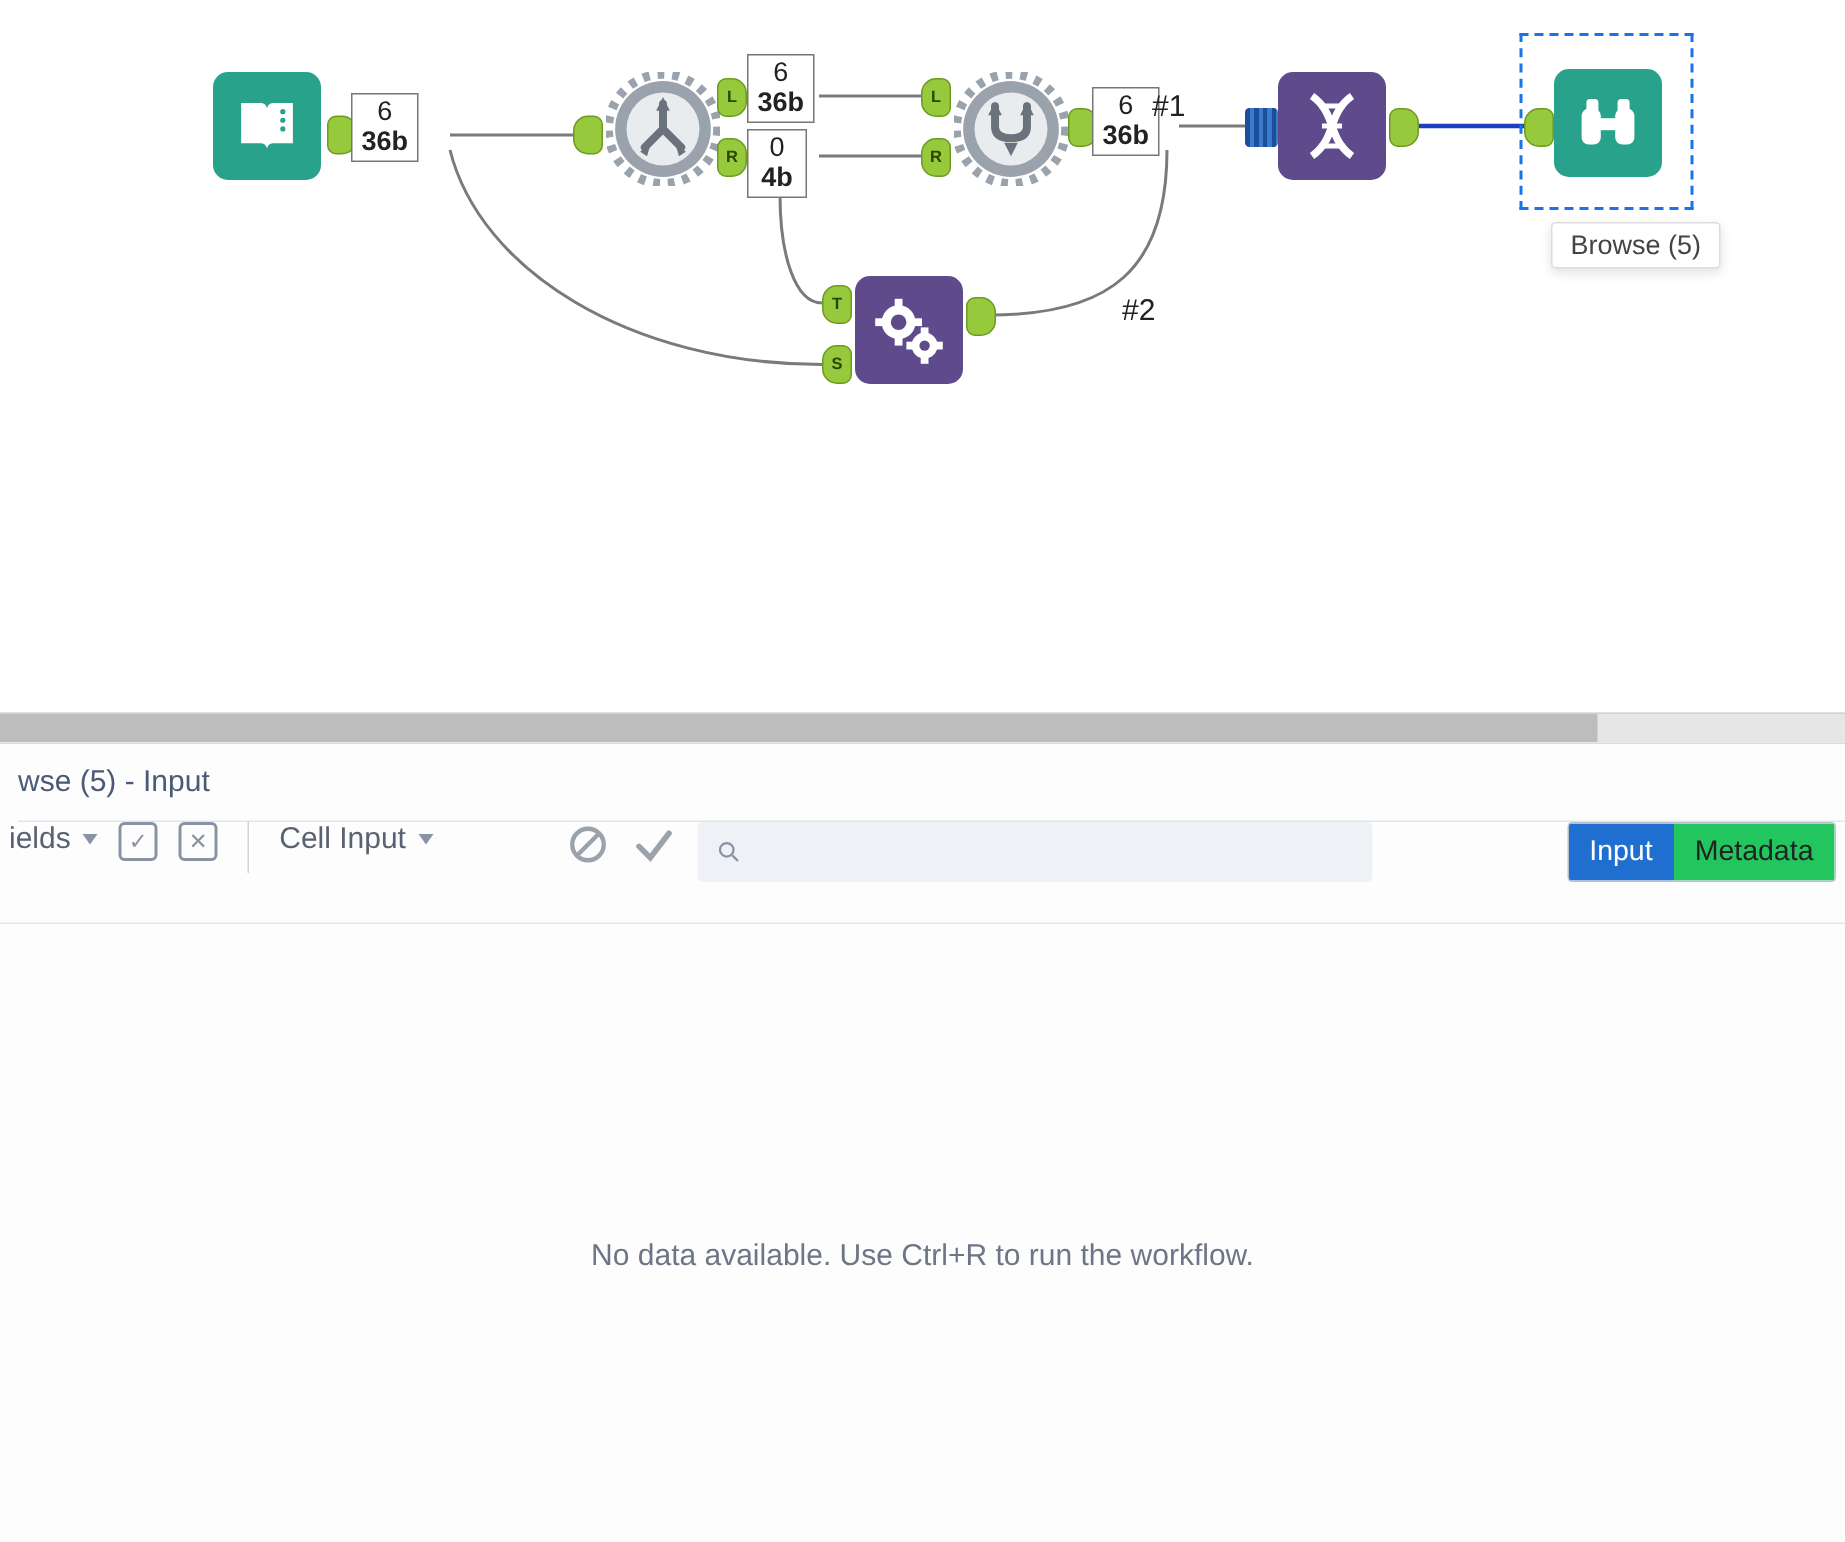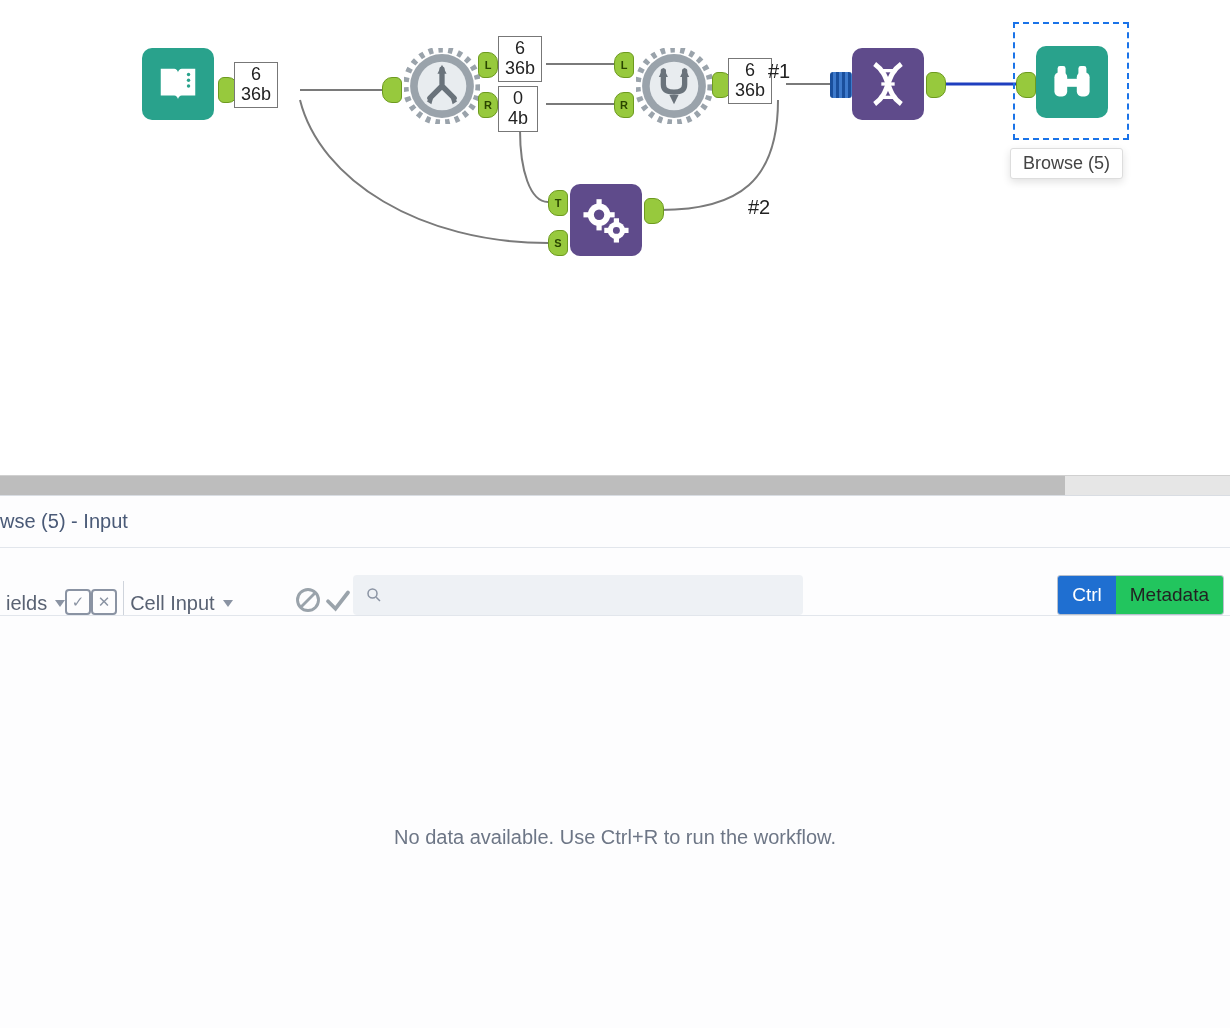--- a/index.html
+++ b/index.html
@@ -47,21 +47,21 @@
     background: #fff;
     border: 1px solid #777;
     padding: 2px 6px;
     font-size: 18px;
     line-height: 1.1;
     text-align: center;
     color: #222;
     min-width: 40px;
   }
   .tag .line1 { display:block; }
-  .tag .line2 { display:block; }
+  .tag .line2 { display:block;font-weight:bold; }
 
   
   .anchor {
     position: absolute;
     width: 20px;
     height: 26px;
     background: #97c93d;
     border: 1px solid #6d9a1f;
     border-radius: 6px;
     display: flex;
@@ -139,26 +139,28 @@
     top: 495px;
     left: 0; right: 0; bottom: 0;
     background: #fdfdfe;
     border-top: 1px solid #d9dde3;
   }
   .results-header {
     padding: 14px 0 14px 0;
     font-size: 20px;
     color: #4a5a77;
     border-bottom: 1px solid #e2e6ec;
+    margin-left: 12px;
   }
   .results-toolbar {
     display: flex;
-    align-items: flex-end;
+    align-items: flex-start;
     height: 68px;
     padding: 0 6px;
+    gap: 14px;
     border-bottom: 1px solid #e2e6ec;
     color: #596273;
     font-size: 20px;
   }
   .tb-sep {
     width: 1px;
     height: 34px;
     background: #cfd4dc;
     margin: 0 6px;
   }
@@ -343,21 +345,21 @@
   <div class="anchor in" style="left:1016px;top:72px"></div>
   <div class="tool teal" style="left:1036px;top:46px">
     <svg width="48" height="48" viewBox="0 0 60 60">
       <rect x="8" y="18" width="16" height="30" rx="6" fill="#fff"></rect>
       <rect x="36" y="18" width="16" height="30" rx="6" fill="#fff"></rect>
       <rect x="22" y="26" width="16" height="10" fill="#fff"></rect>
       <rect x="12" y="10" width="10" height="12" rx="3" fill="#fff"></rect>
       <rect x="38" y="10" width="10" height="12" rx="3" fill="#fff"></rect>
     </svg>
   </div>
-  <div class="node-caption" style="left:1010px;top:148px">Browse (5)</div>
+  <div class="node-caption" style="left:1034px;top:148px">Browse (5)</div>
 
   <div class="anchor in" style="left:548px;top:190px">
       <span>T</span>
     </div>
   <div class="anchor in" style="left:548px;top:230px">
       <span>S</span>
     </div>
   <div class="tool purple" style="left:570px;top:184px">
     <svg width="52" height="52" viewBox="0 0 60 60">
       <g fill="#fff">
@@ -413,21 +415,21 @@
       </svg>
     </div>
     <div class="searchbox">
       <svg viewBox="0 0 24 24">
         <circle cx="10" cy="10" r="6" fill="none" stroke="#8a93a3" stroke-width="2"></circle>
         <line x1="15" y1="15" x2="20" y2="20" stroke="#8a93a3" stroke-width="2"></line>
       </svg>
     </div>
 
     <div class="toggle">
-      <div class="active">Ctrl</div>
+      <div class="active">Input</div>
       <div class="inactive">Metadata</div>
     </div>
   </div>
 
   <div class="results-body">
     <div class="empty-msg">No data available. Use Ctrl+R to run the workflow.</div>
   </div>
 </div>
 
 </body></html>

